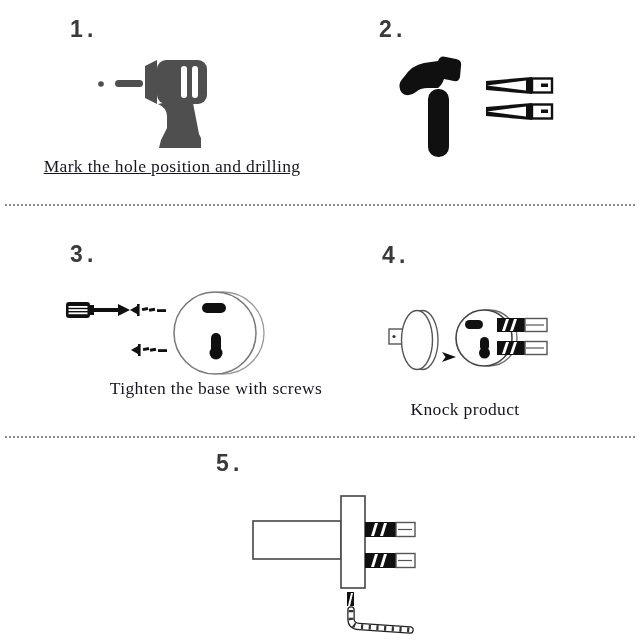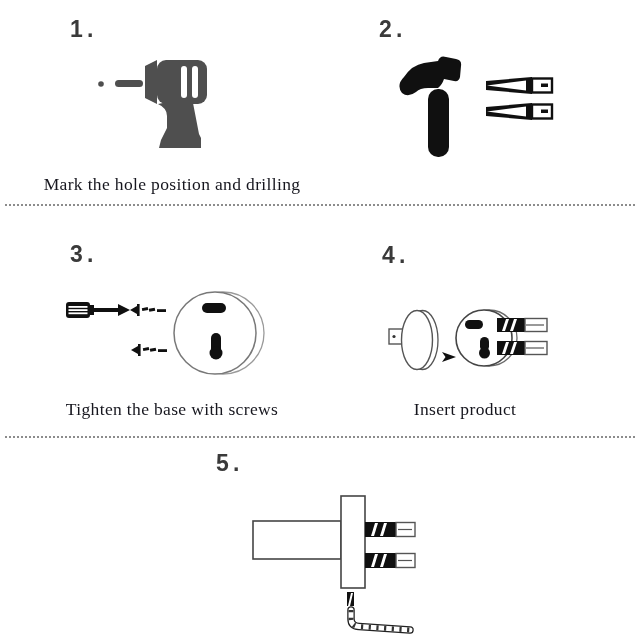--- a/index.html
+++ b/index.html
@@ -36,21 +36,21 @@
   <svg class="icon ink-gray" style="left:95px;top:56px;" width="120" height="95" viewBox="0 0 120 95">
     <circle cx="6" cy="28" r="2.8" fill="currentColor"></circle>
     <rect x="20" y="24" width="28" height="7" rx="3.5" fill="currentColor"></rect>
     <polygon points="50,10 62,4 62,48 50,42" fill="currentColor"></polygon>
     <rect x="62" y="4" width="50" height="44" rx="9" fill="currentColor"></rect>
     <rect x="86" y="10" width="6" height="32" rx="3" fill="#fff"></rect>
     <rect x="97" y="10" width="6" height="32" rx="3" fill="#fff"></rect>
     <path d="M68,47 L98,47 L104,78 L106,82 L106,92 L64,92 L66,84 L72,72 L72,60 Q72,52 63,48 Z" fill="currentColor"></path>
   </svg>
 
-  <div class="caption" style="left:0px;top:174px;width:344px;">Mark the hole position and drilling</div>
+  <div class="caption" style="left:0px;top:156px;width:344px;text-decoration:underline;">Mark the hole position and drilling</div>
 
   <div class="step-num" style="left:379px;top:16px;">2.</div>
 
   <svg class="icon ink-black" style="left:398px;top:55px;" width="72" height="102" viewBox="0 0 72 102">
     <rect x="30" y="34" width="21" height="68" rx="10" fill="currentColor"></rect>
     <path d="M4,38 Q-2,30 6,22 Q14,10 26,8 L40,6 Q42,0 48,2 L58,4 Q64,5 63,11 L62,22 Q61,27 56,26 L46,24 Q44,30 40,33 L30,33 Q22,33 18,37 Q10,43 4,38 Z" fill="currentColor"></path>
   </svg>
 
   <svg class="icon ink-black" style="left:486px;top:77px;" width="72" height="44" viewBox="0 0 72 44">
     <g>
@@ -101,21 +101,21 @@
   <svg class="icon" style="left:172px;top:289px;" width="96" height="90" viewBox="0 0 96 90">
     <circle cx="51" cy="44" r="41" fill="none" stroke="#9a9a9a" stroke-width="1.3"></circle>
     <circle cx="43" cy="44" r="41" fill="#fff" stroke="#787878" stroke-width="1.5"></circle>
     <rect x="30" y="14" width="24" height="10" rx="5" fill="#101010"></rect>
     <g>
       <rect x="39" y="44" width="10" height="22" rx="5" fill="#101010"></rect>
       <circle cx="44" cy="64" r="6.5" fill="#101010"></circle>
     </g>
   </svg>
 
-  <div class="caption" style="left:0px;top:399px;width:344px;">Tighten the base with screws</div>
+  <div class="caption" style="left:0px;top:378px;width:344px;padding-left:44px;">Tighten the base with screws</div>
 
   <div class="step-num" style="left:382px;top:242px;">4.</div>
 
   <svg class="icon" style="left:381px;top:306px;" width="62" height="66" viewBox="0 0 62 66">
     <rect x="8" y="23" width="34" height="15" fill="#fff" stroke="#555" stroke-width="1.4"></rect>
     <circle cx="13" cy="30.5" r="1.6" fill="#333"></circle>
     <ellipse cx="41.5" cy="34" rx="15.5" ry="29.5" fill="#fff" stroke="#555" stroke-width="1.3"></ellipse>
     <ellipse cx="36" cy="34" rx="15.5" ry="29.5" fill="#fff" stroke="#555" stroke-width="1.4"></ellipse>
   </svg>
 
@@ -140,21 +140,21 @@
     </g>
     <g>
       <rect x="42" y="33" width="28" height="14" fill="#101010"></rect>
       <polygon points="47,46 51,34 54,34 50,46" fill="#fff"></polygon>
       <polygon points="55,46 59,34 62,34 58,46" fill="#fff"></polygon>
       <rect x="70" y="33.5" width="22" height="13" fill="#fff" stroke="#555" stroke-width="1.4"></rect>
       <line x1="71" y1="40" x2="89" y2="40" stroke="#555" stroke-width="1.2"></line>
     </g>
   </svg>
 
-  <div class="caption" style="left:305px;top:399px;width:320px;">Insert product</div>
+  <div class="caption" style="left:305px;top:399px;width:320px;">Knock product</div>
 
   <div class="divider" style="top:436px;"></div>
 
   <div class="step-num" style="left:216px;top:450px;">5.</div>
 
   <svg class="icon" style="left:248px;top:493px;" width="168" height="145" viewBox="0 0 168 145">
     <rect x="5" y="28" width="88" height="38" fill="#fff" stroke="#454545" stroke-width="1.6"></rect>
     <rect x="93" y="3" width="24" height="92" fill="#fff" stroke="#454545" stroke-width="1.6"></rect>
     <g>
       <rect x="117" y="29" width="31" height="15" fill="#101010"></rect>

